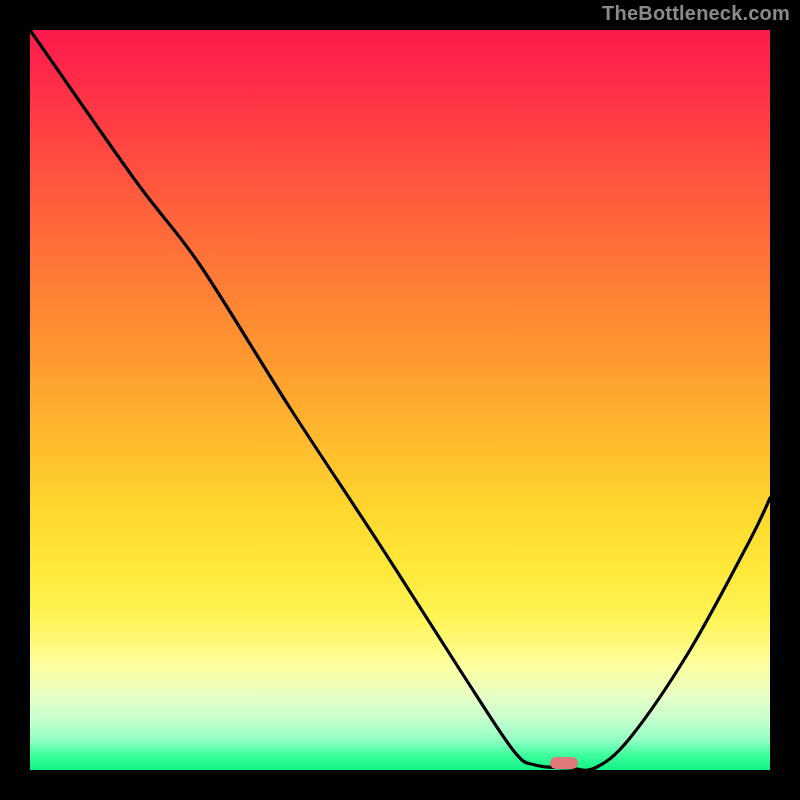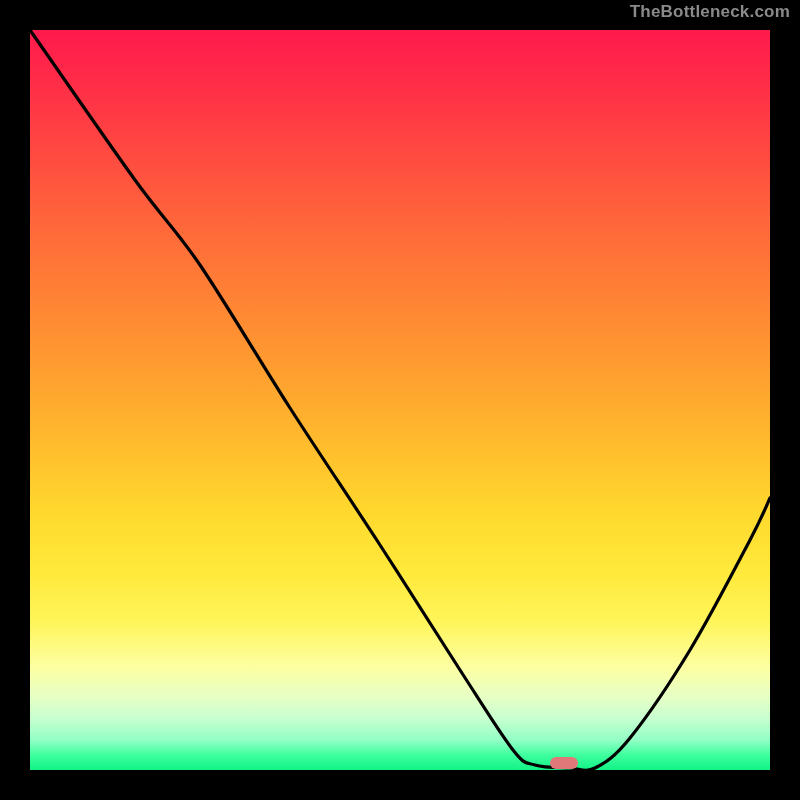--- a/index.html
+++ b/index.html
@@ -49,21 +49,21 @@
     top: 0;
     width: 740px;
     height: 740px;
     overflow: visible;
   }
   .watermark {
     position: absolute;
     top: 2px;
     right: 10px;
     font-family: Arial, Helvetica, sans-serif;
-    font-size: 17px;
+    font-size: 20px;
     font-weight: 600;
     color: #8a8a8a;
     letter-spacing: 0.2px;
     user-select: none;
   }
   .marker {
     position: absolute;
     width: 28px;
     height: 12px;
     background: #e0787a;

